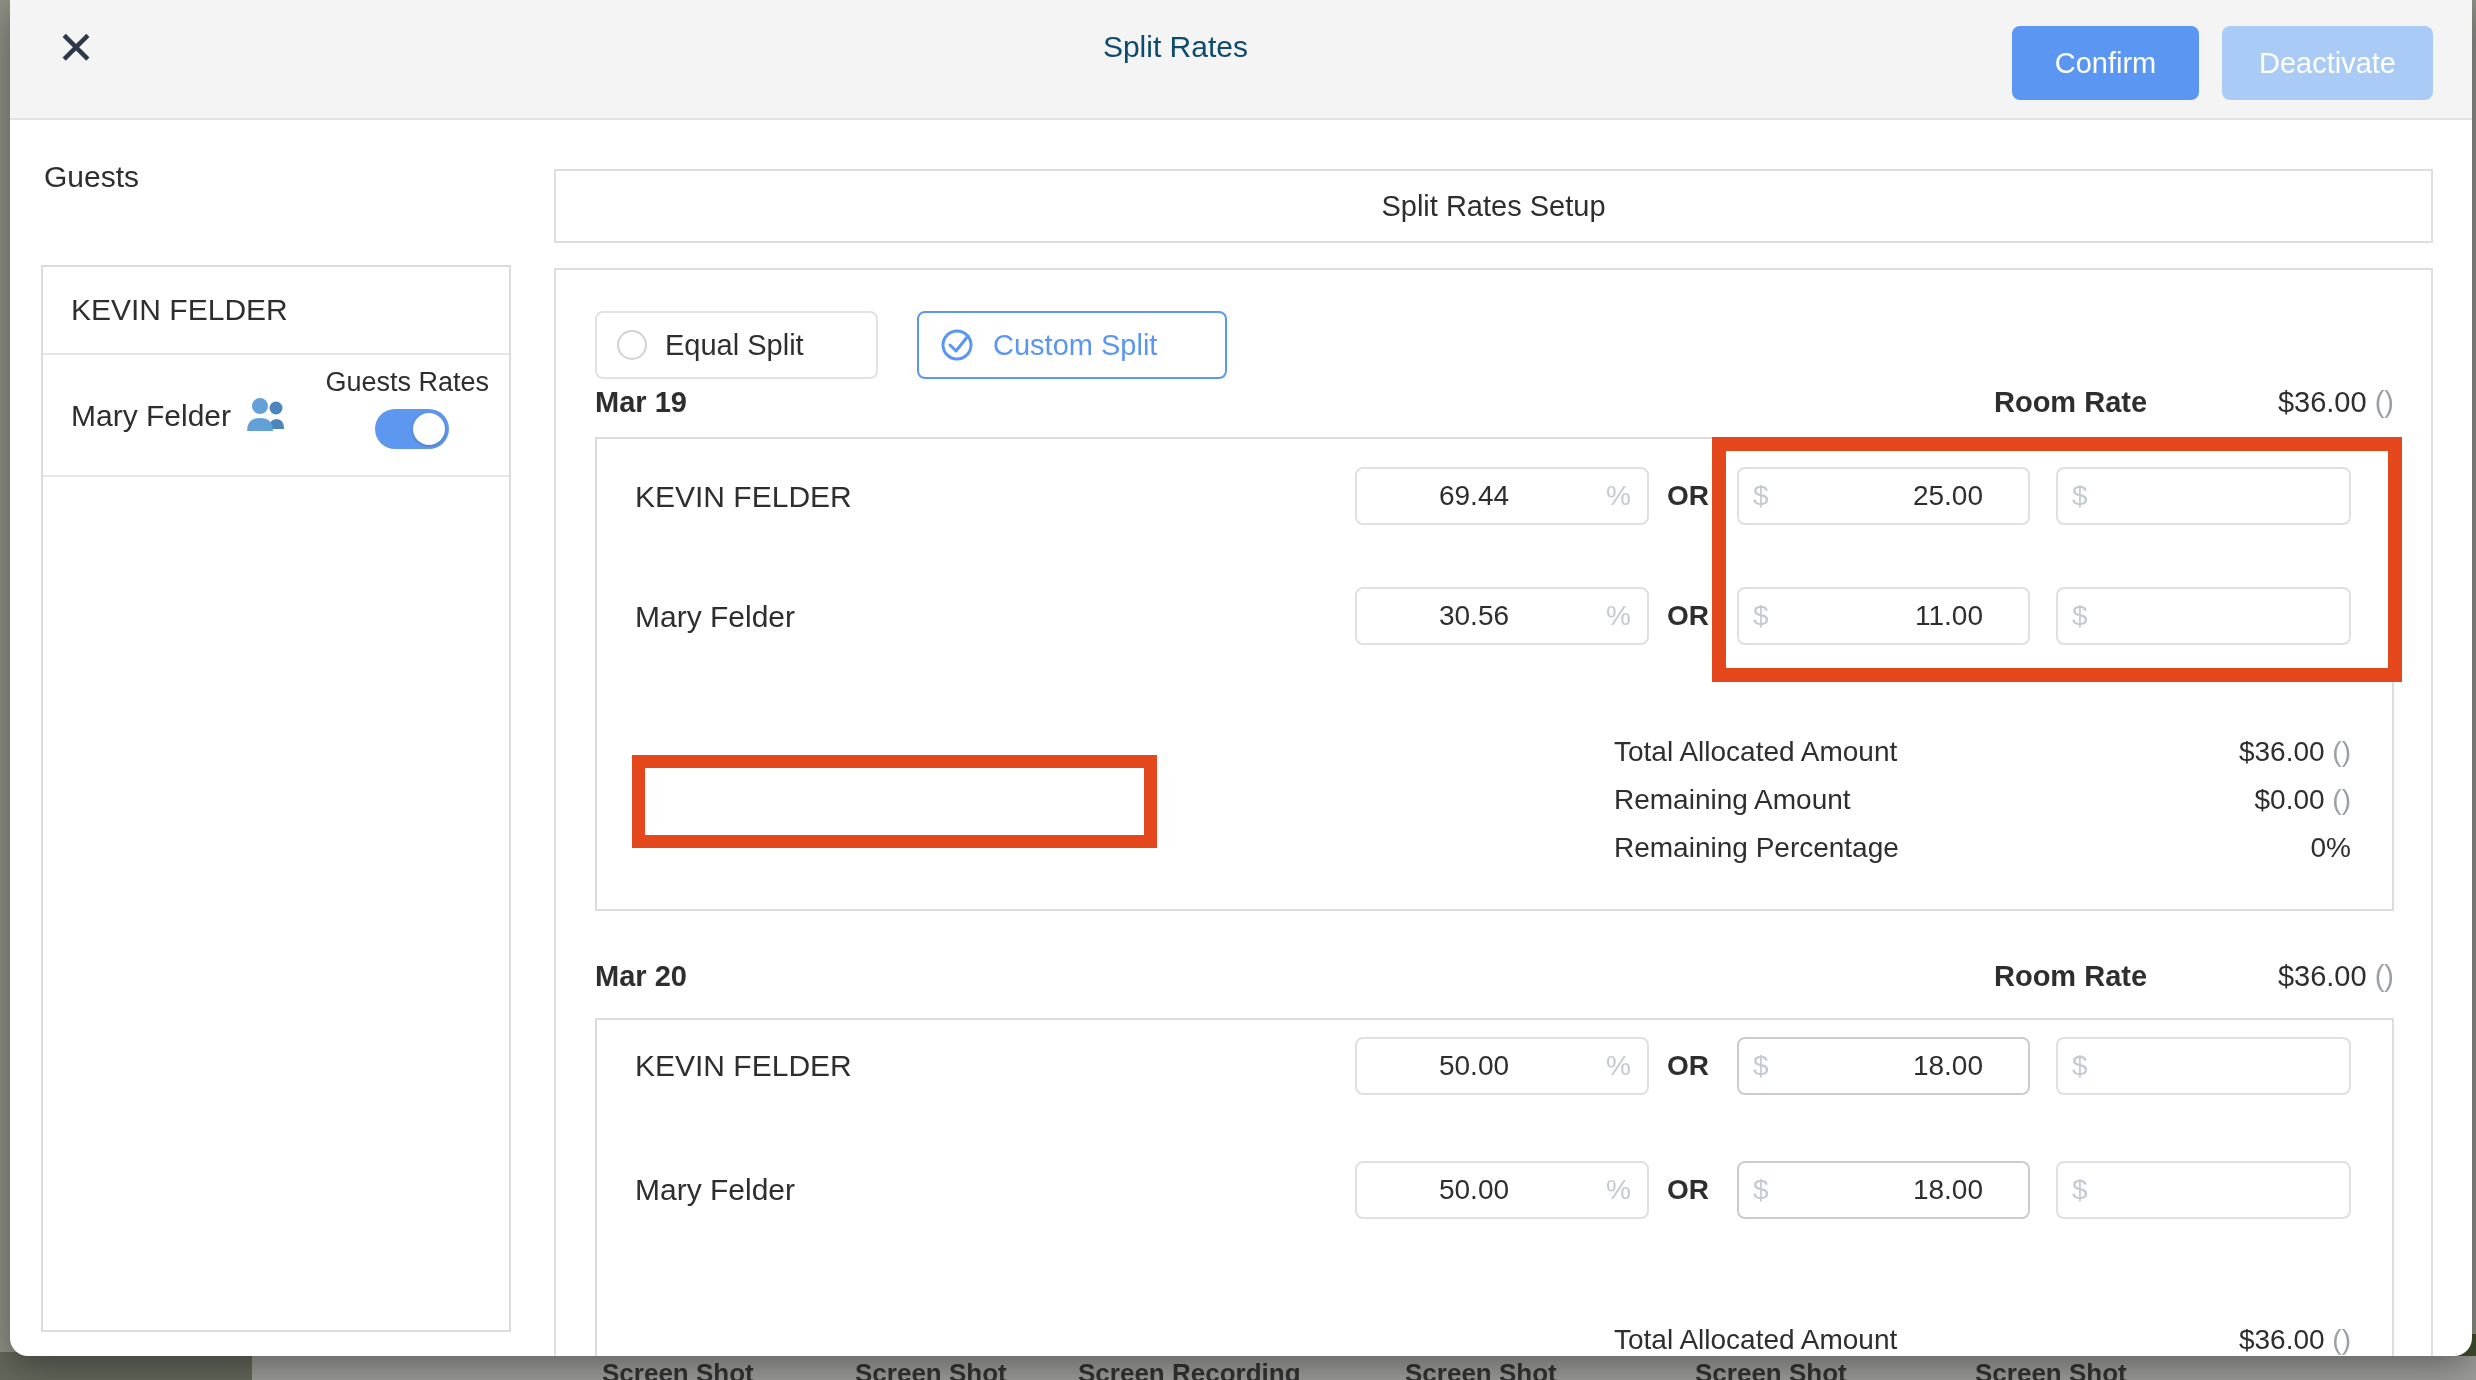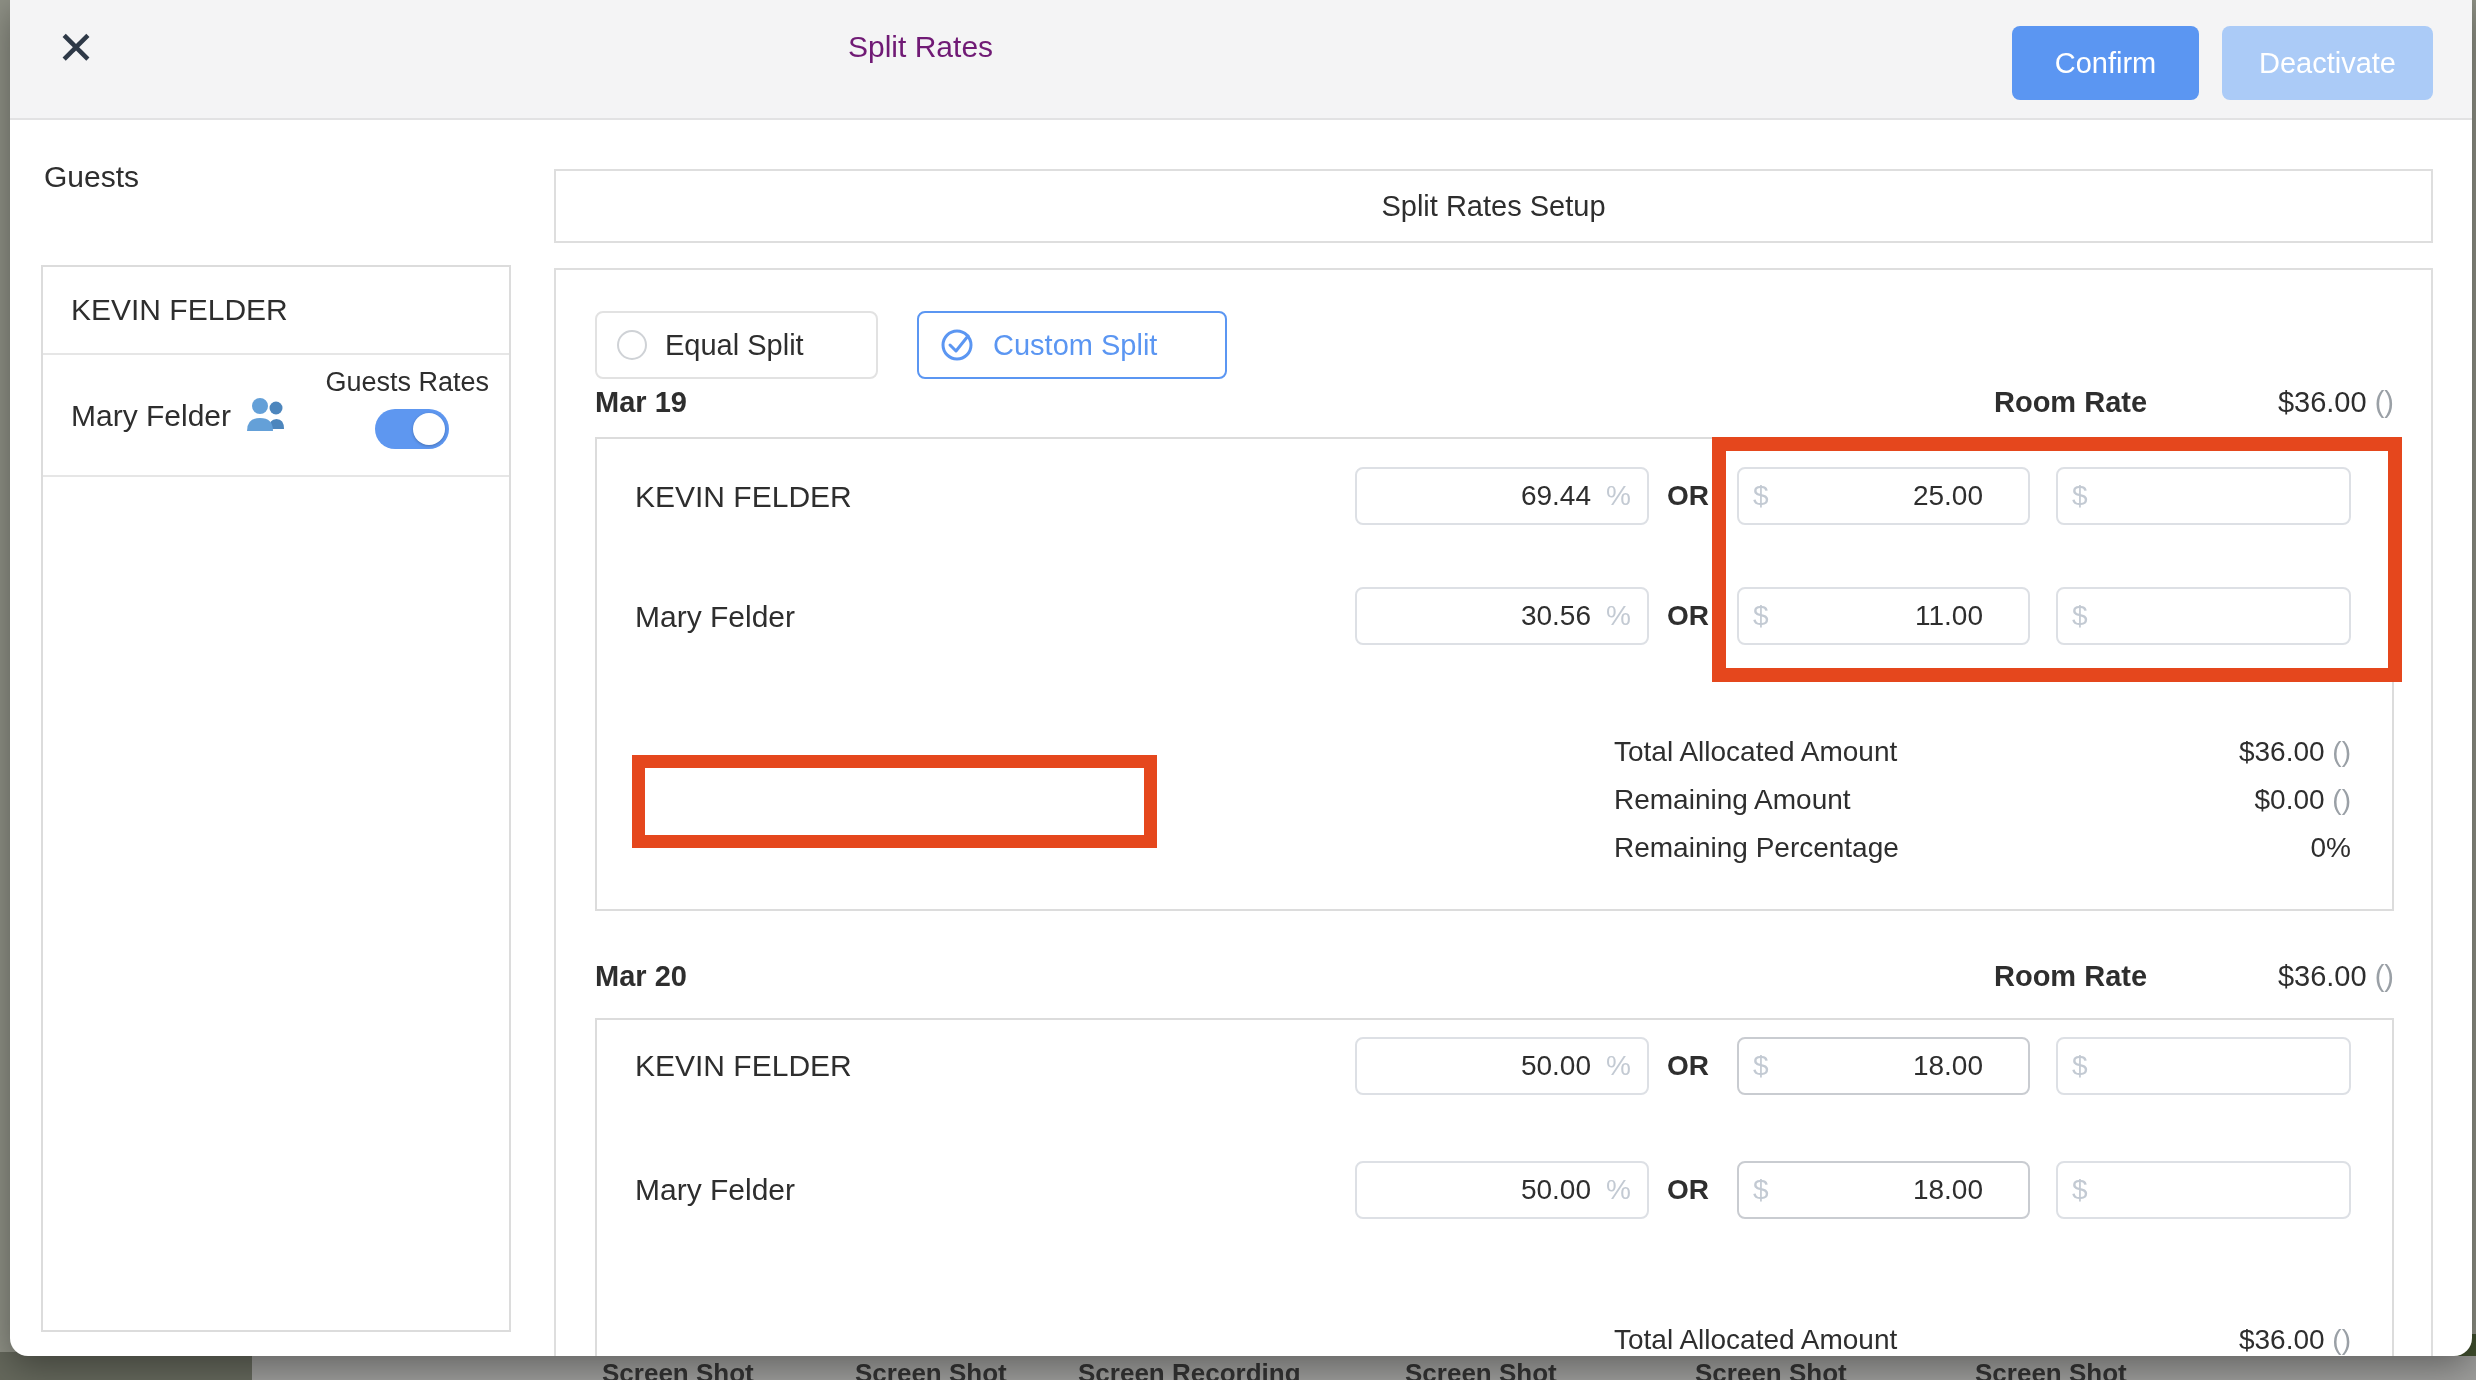--- a/index.html
+++ b/index.html
@@ -17,21 +17,21 @@
   
   .modal {
     position:absolute; left:10px; top:0; width:2462px; height:1356px;
     background:#fff; z-index:1; overflow:hidden;
     border-radius:0 0 18px 18px;
     box-shadow:0 10px 36px rgba(0,0,0,.38);
   }
   
   .hdr { position:absolute; left:0; top:0; width:2462px; height:120px; background:#f4f4f5; border-bottom:2px solid #e2e2e3; }
   .close-btn { position:absolute; left:38px; top:20px; width:56px; height:56px; font-size:46px; font-weight:300; color:#2e3947; display:flex; align-items:center; justify-content:center; cursor:pointer; }
-  .hdr-title { position:absolute; left:838px; top:30px; width:400px; text-align:left; font-size:30px; color:#701a75; }
+  .hdr-title { position:absolute; left:838px; top:30px; width:400px; text-align:right; font-size:30px; color:#0c4a6e; }
   .btn { position:absolute; top:26px; height:74px; border:none; border-radius:8px; color:#fff; font-size:29px; font-family:inherit; cursor:pointer; }
   .btn-confirm { left:2002px; width:187px; background:#5b96f2; }
   .btn-deactivate { left:2212px; width:211px; background:#abcbf7; }
   
   .guests-label { position:absolute; left:34px; top:160px; font-size:30px; }
   .guest-box { position:absolute; left:31px; top:265px; width:470px; height:1067px; border:2px solid #dcdcdc; background:#fff; }
   .guest-row-primary { position:relative; height:88px; border-bottom:2px solid #e6e6e6; display:flex; align-items:center; padding-left:28px; font-size:30px; }
   .guest-row { position:relative; height:122px; border-bottom:2px solid #e6e6e6; }
   .guest-name { position:absolute; left:28px; top:42px; font-size:30px; display:flex; align-items:center; gap:14px; }
   .share-label { position:absolute; right:20px; top:12px; font-size:27px; }
@@ -47,21 +47,21 @@
   .equal-btn { left:585px; width:283px; border:2px solid #e2e2e2; }
   .custom-btn { left:907px; width:310px; border:2px solid #5b96f2; color:#5b96f2; }
   .radio-circle { width:30px; height:30px; border:2px solid #cfd2d6; border-radius:50%; }
   .day-date { position:absolute; left:585px; font-size:29px; font-weight:bold; }
   .roomrate-label { position:absolute; left:1984px; font-size:29px; font-weight:bold;text-align:right; }
   .roomrate-value { position:absolute; left:2144px; width:240px; text-align:right; font-size:29px; }
   .paren { color:#9aa0a6; }
   .day-box { position:absolute; left:585px; width:1799px; border:2px solid #dcdcdc; background:#fff; }
   .row-name { position:absolute; left:625px; font-size:30px; height:38px; display:flex; align-items:center; }
   .field { position:absolute; height:58px; background:#fff; border:2px solid #dde0e5; border-radius:8px; display:flex; align-items:center; font-size:28px; }
-  .pct-field { left:1345px; width:294px; justify-content:flex-end; padding-right:56px; position:absolute; }
+  .pct-field { left:1345px; width:294px; justify-content:center; padding-right:56px; position:absolute; }
   .pct-suffix { position:absolute; right:16px; color:#c3cad3; }
   .or-label { position:absolute; left:1650px; width:56px; text-align:center; font-size:28px; font-weight:bold; height:58px; line-height:58px; }
   .dollar-field1 { left:1727px; width:293px; }
   .dollar-field2 { left:2046px; width:295px; }
   .dollar-prefix { padding-left:14px; color:#c3cad3; }
   .dollar-value { flex:1; text-align:right; padding-right:45px; }
   .red-rect { position:absolute; border:14px solid #e5471d; z-index:5; pointer-events:none; }
   .apply-box { position:absolute; left:636px; top:769px; width:494px; height:68px; border:2px solid #e2e2e2; border-radius:8px; background:#fff; display:flex; align-items:center; padding-left:26px; font-size:28px; }
   .apply-toggle { position:absolute; right:14px; top:12px; }
   .totals-label { position:absolute; left:1604px; font-size:28px; height:36px; display:flex; align-items:center; }

